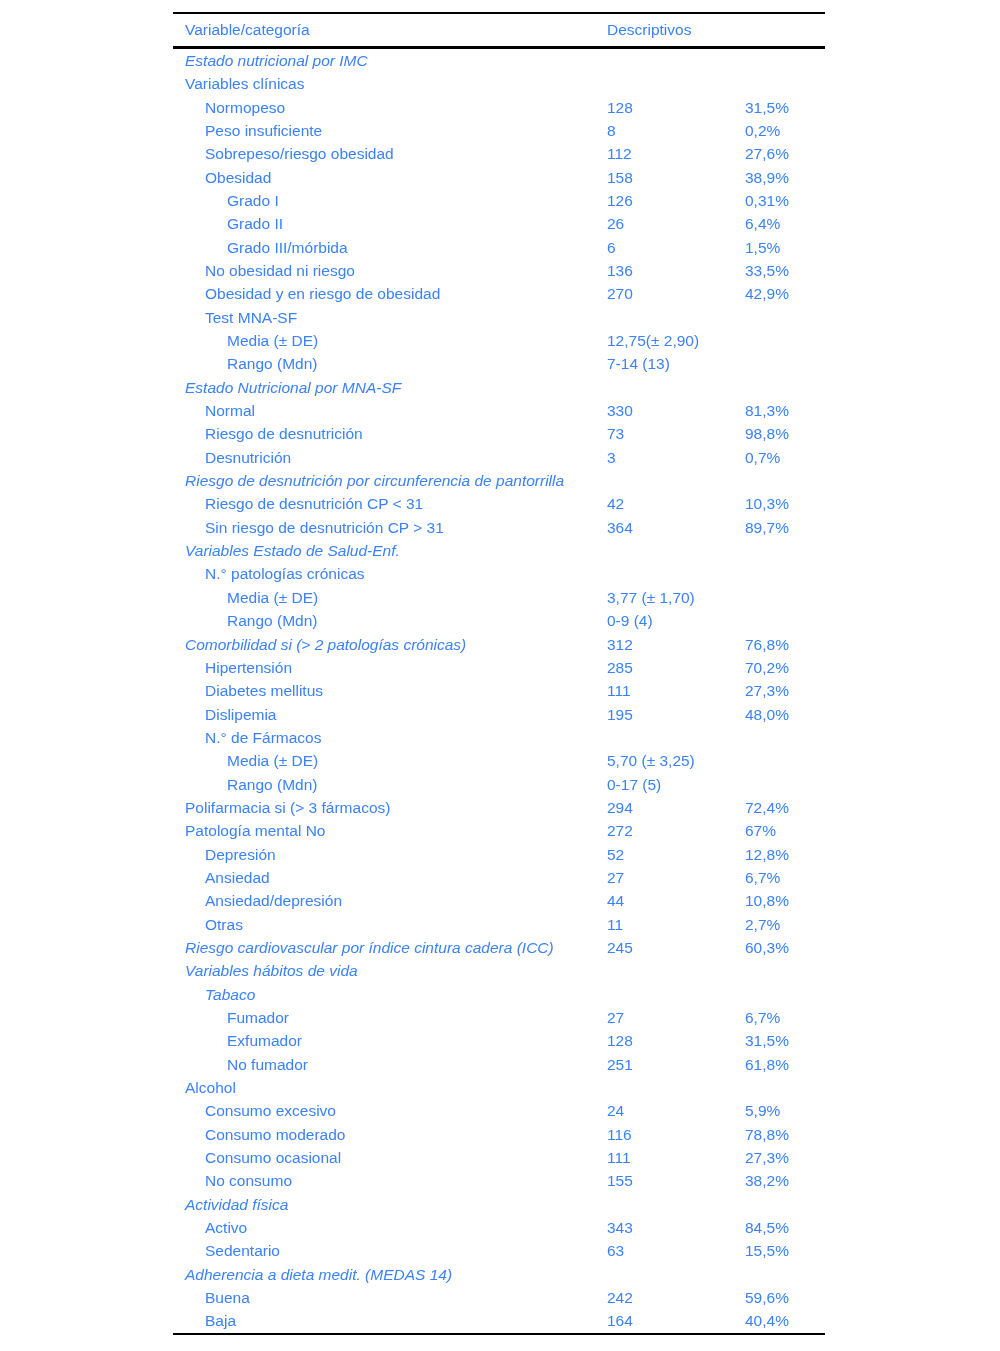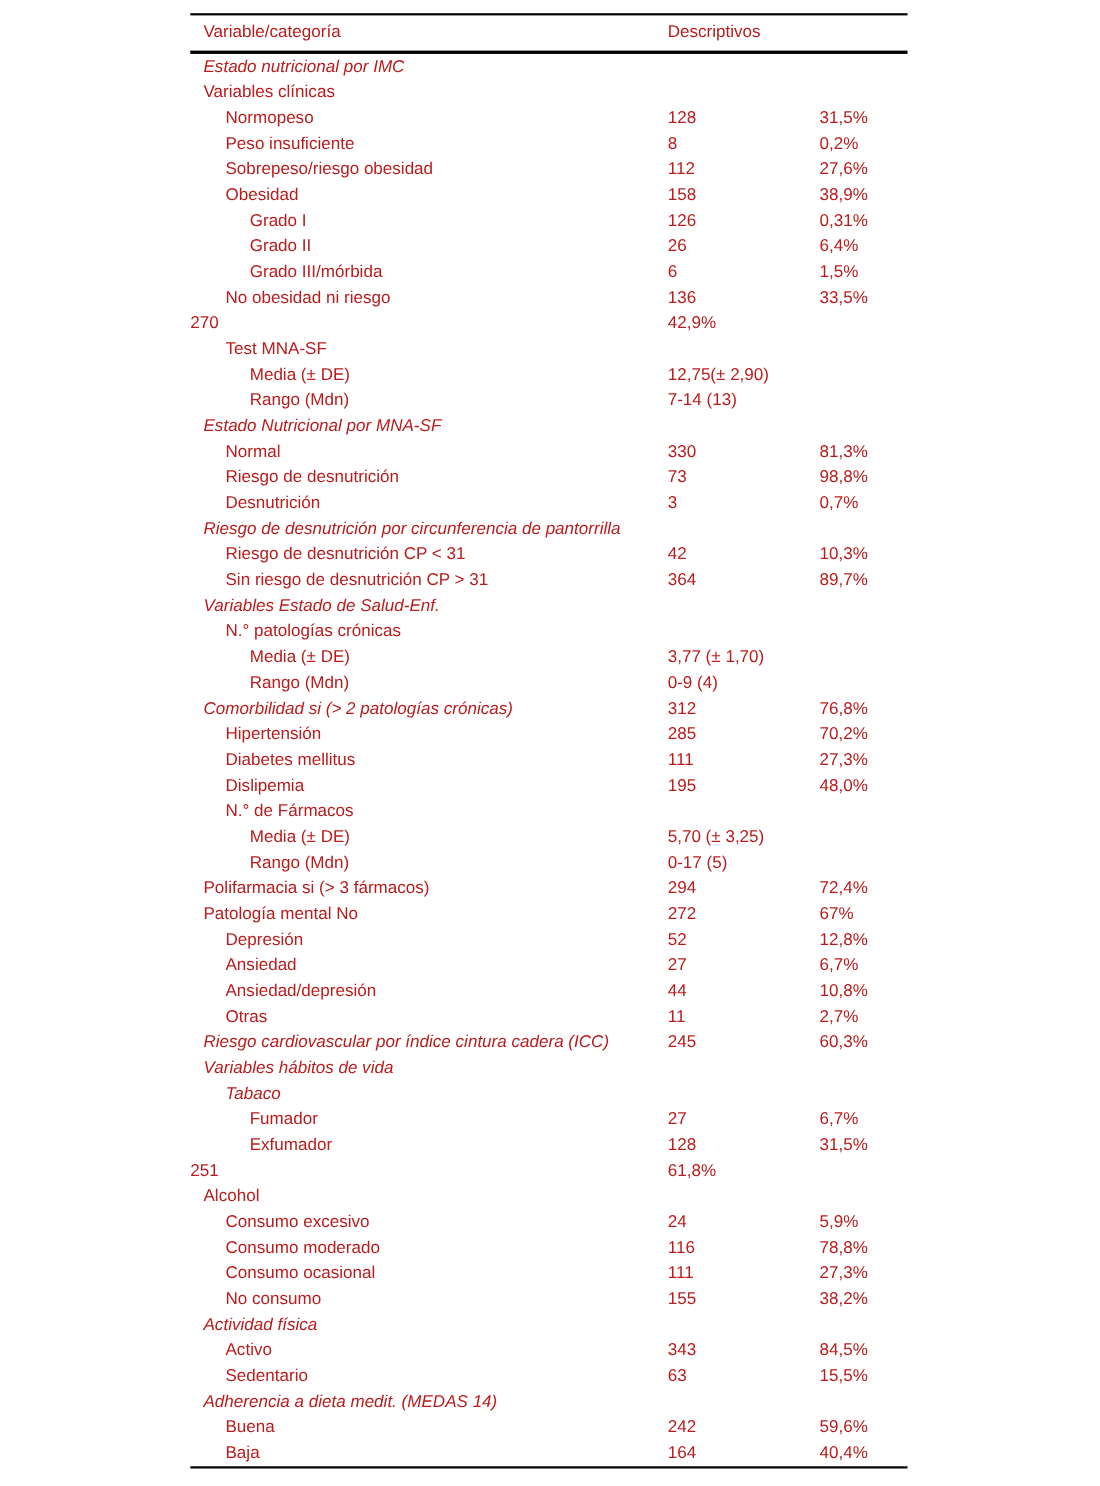--- a/index.html
+++ b/index.html
@@ -6,21 +6,21 @@
     margin: 0;
     padding: 0;
     background: #ffffff;
   }
   .page {
     position: relative;
     width: 1000px;
     height: 1351px;
     background: #ffffff;
     font-family: "Liberation Sans", "DejaVu Sans", sans-serif;
-    color: #b91c1c;
+    color: #3b82f6;
     overflow: hidden;
   }
   .stats-table {
     position: absolute;
     left: 173px;
     top: 12px;
     width: 652px;
     border-top: 2px solid #000000;
     border-bottom: 2px solid #000000;
   }
@@ -104,20 +104,21 @@
       <span class="cell label i2">Grado III/mórbida</span>
       <span class="cell n">6</span>
       <span class="cell pct">1,5%</span>
     </div>
         <div class="row">
       <span class="cell label i1">No obesidad ni riesgo</span>
       <span class="cell n">136</span>
       <span class="cell pct">33,5%</span>
     </div>
         <div class="row">
+      <span class="cell label i1">Obesidad y en riesgo de obesidad</span>
       <span class="cell n">270</span>
       <span class="cell pct">42,9%</span>
     </div>
         <div class="row">
       <span class="cell label i1">Test MNA-SF</span>
       <span class="cell n"></span>
       <span class="cell pct"></span>
     </div>
         <div class="row">
       <span class="cell label i2">Media (± DE)</span>
@@ -268,20 +269,21 @@
       <span class="cell label i2">Fumador</span>
       <span class="cell n">27</span>
       <span class="cell pct">6,7%</span>
     </div>
         <div class="row">
       <span class="cell label i2">Exfumador</span>
       <span class="cell n">128</span>
       <span class="cell pct">31,5%</span>
     </div>
         <div class="row">
+      <span class="cell label i2">No fumador</span>
       <span class="cell n">251</span>
       <span class="cell pct">61,8%</span>
     </div>
         <div class="row">
       <span class="cell label i0">Alcohol</span>
       <span class="cell n"></span>
       <span class="cell pct"></span>
     </div>
         <div class="row">
       <span class="cell label i1">Consumo excesivo</span>

